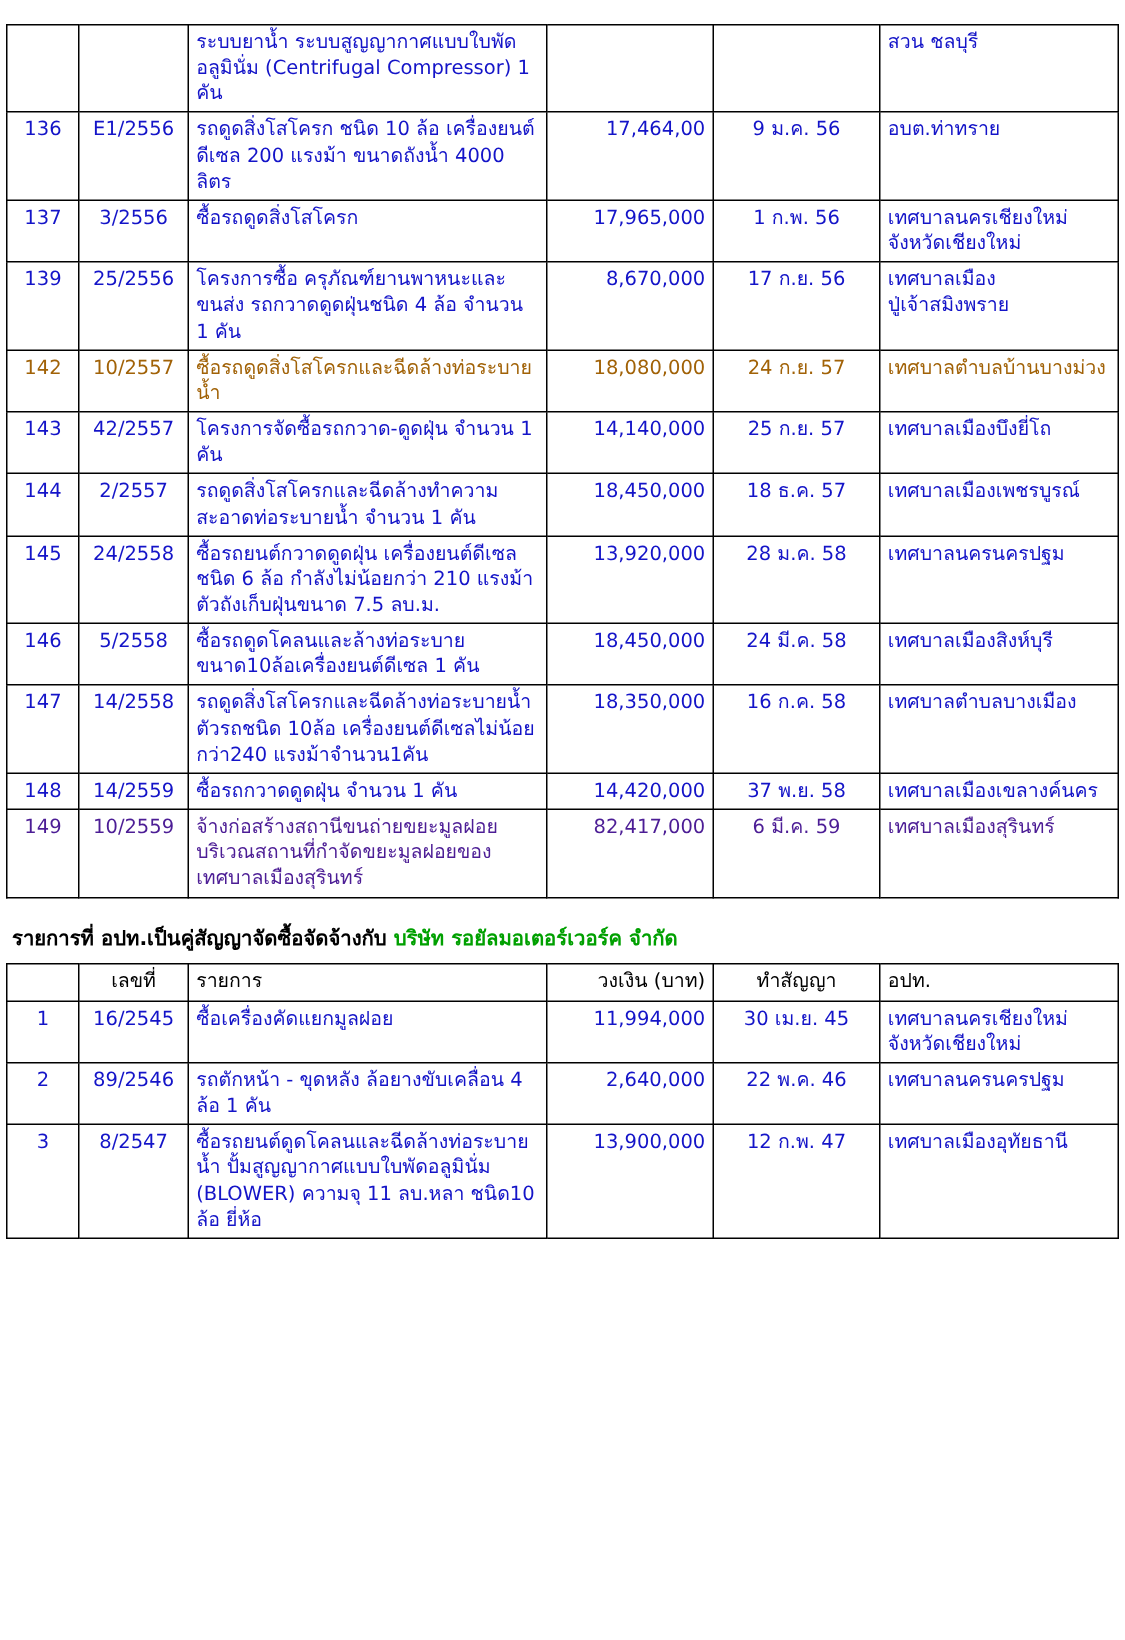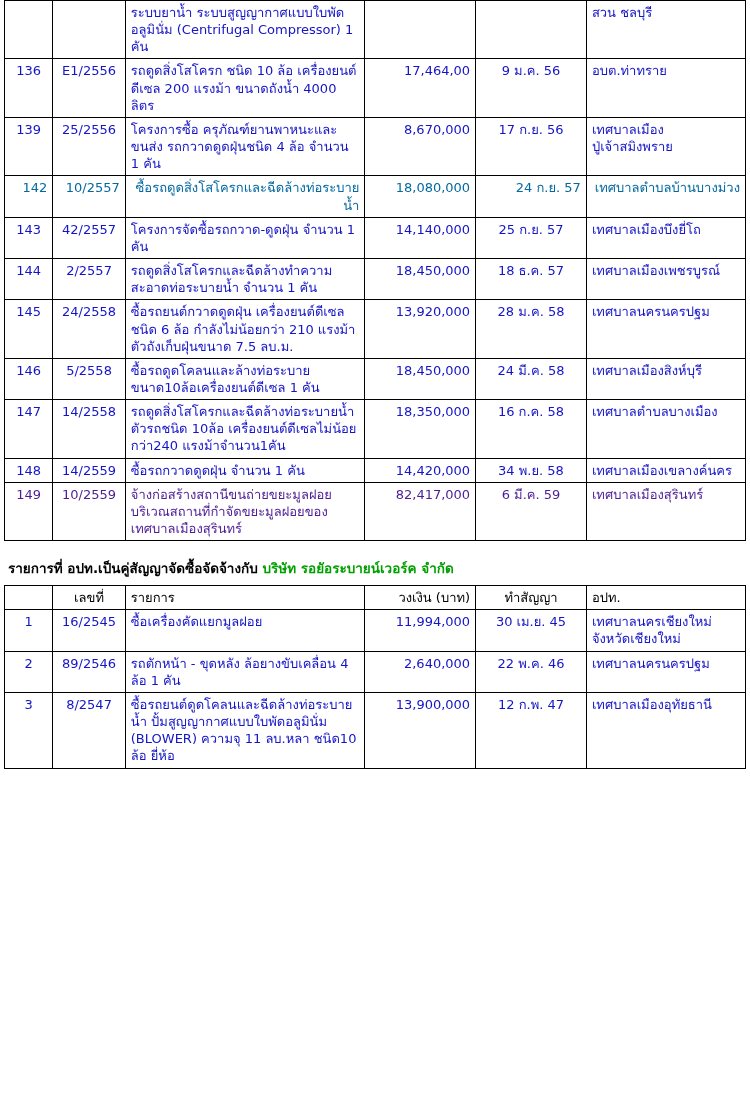--- a/index.html
+++ b/index.html
@@ -9,21 +9,21 @@
   }
   body {
     width: 750px;
     font-family: "DejaVu Sans", "Liberation Sans", sans-serif;
     color: #1414c8;
     font-size: 13px;
   }
   .page {
     width: 654px;
     box-sizing: border-box;
-    padding: 0 4px;
+    padding: 16px 4px;
   }
   table.grid {
     border-collapse: collapse;
     width: 742px;
     table-layout: fixed;
   }
   table.grid td, table.grid th {
     border: 1px solid #000000;
     padding: 3px 5px;
     vertical-align: top;
@@ -33,21 +33,21 @@
   
   .c-no    { width: 48px;  text-align: center; }
   .c-doc   { width: 72px;  text-align: center; }
   .c-desc  { width: 238px; text-align: left; }
   .c-amt   { width: 110px; text-align: right; }
   .c-date  { width: 110px; text-align: center; }
   .c-org   { width: 158px; text-align: left; }
 
   
   .blue  { color: #1414c8; }
-  .red   { color: #0369a1; text-align: right; }
+  .red   { color: #a16207; }
   .green { color: #4c1d95; }
 
   .section-title {
     margin: 18px 0 7px 4px;
     font-size: 13.5px;
     font-weight: bold;
     color: #000000;
     line-height: 1.4;
   }
   .section-title .hl {
@@ -87,20 +87,28 @@
         </tr>
         <tr>
           <td class="c-no blue">136</td>
           <td class="c-doc blue">E1/2556</td>
           <td class="c-desc blue">รถดูดสิ่งโสโครก ชนิด 10 ล้อ เครื่องยนต์ดีเซล 200 แรงม้า ขนาดถังน้ำ 4000 ลิตร</td>
           <td class="c-amt blue">17,464,00</td>
           <td class="c-date blue">9 ม.ค. 56</td>
           <td class="c-org blue">อบต.ท่าทราย</td>
         </tr>
         <tr>
+          <td class="c-no blue">137</td>
+          <td class="c-doc blue">3/2556</td>
+          <td class="c-desc blue">ซื้อรถดูดสิ่งโสโครก</td>
+          <td class="c-amt blue">17,965,000</td>
+          <td class="c-date blue">1 ก.พ. 56</td>
+          <td class="c-org blue">เทศบาลนครเชียงใหม่ จังหวัดเชียงใหม่</td>
+        </tr>
+        <tr>
           <td class="c-no blue">139</td>
           <td class="c-doc blue">25/2556</td>
           <td class="c-desc blue">โครงการซื้อ ครุภัณฑ์ยานพาหนะและขนส่ง รถกวาดดูดฝุ่นชนิด 4 ล้อ จำนวน 1 คัน</td>
           <td class="c-amt blue">8,670,000</td>
           <td class="c-date blue">17 ก.ย. 56</td>
           <td class="c-org blue">เทศบาลเมืองปู่เจ้าสมิงพราย</td>
         </tr>
         <tr>
           <td class="c-no red">142</td>
           <td class="c-doc red">10/2557</td>
@@ -147,36 +155,36 @@
           <td class="c-desc blue">รถดูดสิ่งโสโครกและฉีดล้างท่อระบายน้ำ ตัวรถชนิด 10ล้อ เครื่องยนต์ดีเซลไม่น้อยกว่า240 แรงม้าจำนวน1คัน</td>
           <td class="c-amt blue">18,350,000</td>
           <td class="c-date blue">16 ก.ค. 58</td>
           <td class="c-org blue">เทศบาลตำบลบางเมือง</td>
         </tr>
         <tr>
           <td class="c-no blue">148</td>
           <td class="c-doc blue">14/2559</td>
           <td class="c-desc blue">ซื้อรถกวาดดูดฝุ่น จำนวน 1 คัน</td>
           <td class="c-amt blue">14,420,000</td>
-          <td class="c-date blue">34 พ.ย. 58</td>
+          <td class="c-date blue">37 พ.ย. 58</td>
           <td class="c-org blue">เทศบาลเมืองเขลางค์นคร</td>
         </tr>
         <tr>
           <td class="c-no green">149</td>
           <td class="c-doc green">10/2559</td>
           <td class="c-desc green">จ้างก่อสร้างสถานีขนถ่ายขยะมูลฝอยบริเวณสถานที่กำจัดขยะมูลฝอยของเทศบาลเมืองสุรินทร์</td>
           <td class="c-amt green">82,417,000</td>
           <td class="c-date green">6 มี.ค. 59</td>
           <td class="c-org green">เทศบาลเมืองสุรินทร์</td>
         </tr>
       </tbody>
   </table>
 
   <div class="section-title">
-    <span>รายการที่ อปท.เป็นคู่สัญญาจัดซื้อจัดจ้างกับ </span><span class="hl">บริษัท รอยัอระบายน์เวอร์ค จำกัด</span>
+    <span>รายการที่ อปท.เป็นคู่สัญญาจัดซื้อจัดจ้างกับ </span><span class="hl">บริษัท รอยัลมอเตอร์เวอร์ค จำกัด</span>
   </div>
 
   <table class="grid">
     <colgroup>
       <col class="c-no">
         <col class="c-doc">
         <col class="c-desc">
       <col class="c-amt">
         <col class="c-date">
         <col class="c-org">

